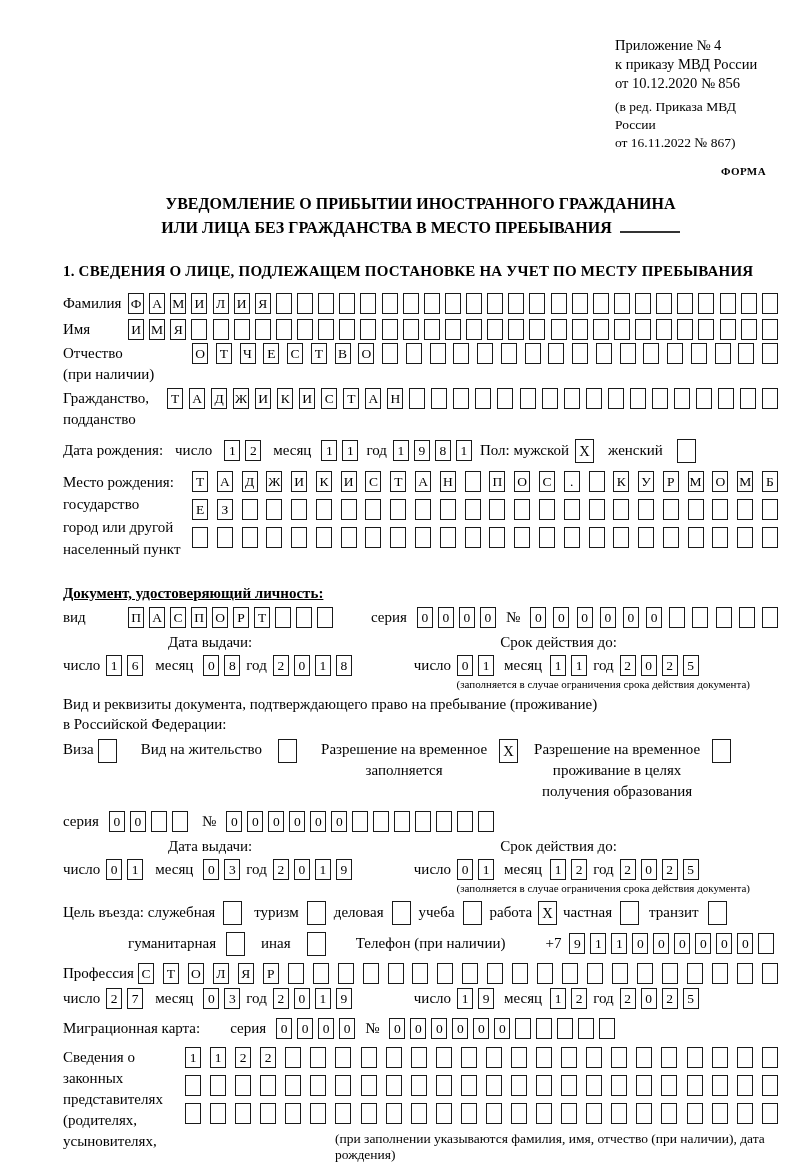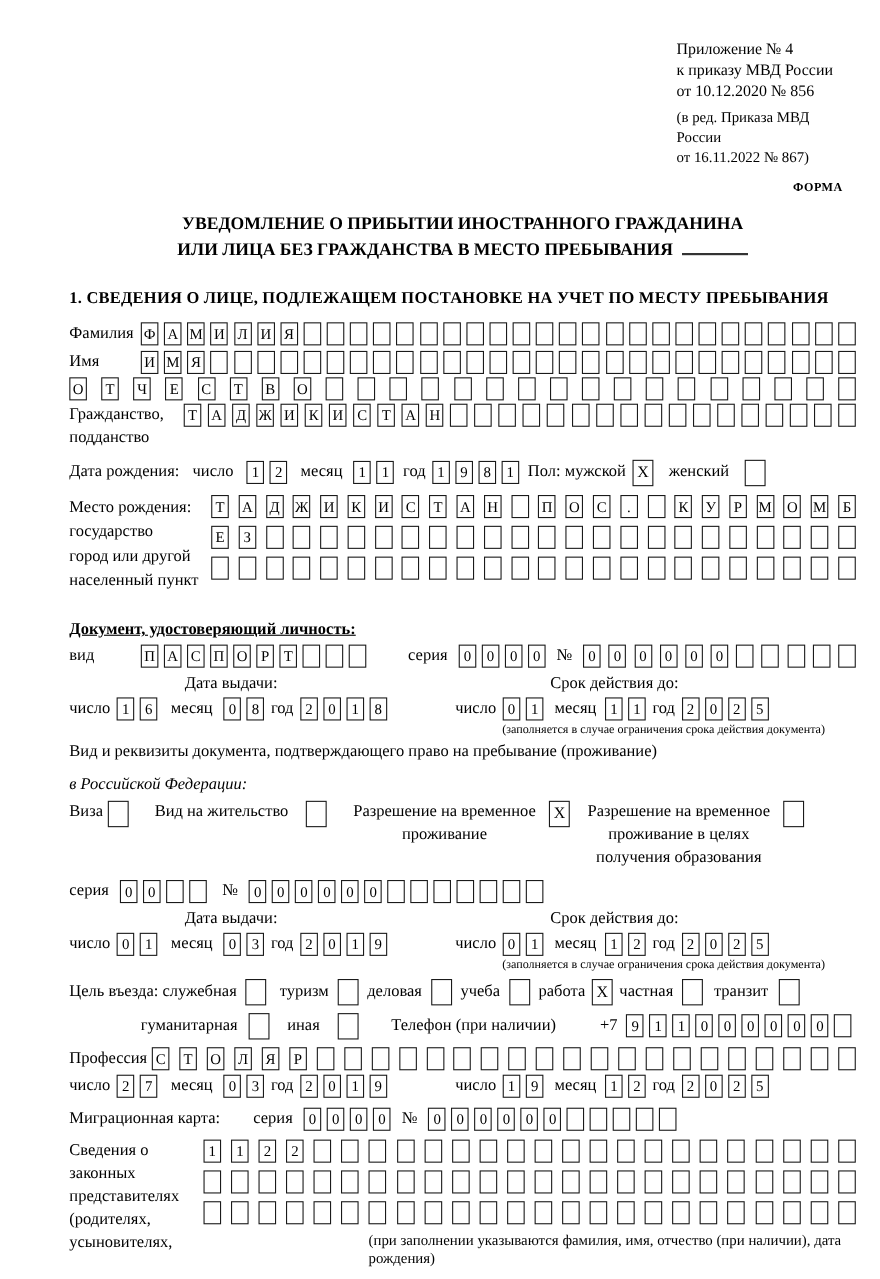--- a/index.html
+++ b/index.html
@@ -132,20 +132,24 @@
         <span class="cell"></span>
         <span class="cell"></span>
         <span class="cell"></span>
         <span class="cell"></span>
         <span class="cell"></span>
         <span class="cell"></span>
       </span>
   </div>
 
   <div class="tfrow">
+    <span class="lblblock w129">
+      <span style="display:block">Отчество</span>
+      <span style="display:block">(при наличии)</span>
+    </span>
     <span class="cells sb">
         <span class="cell">О</span>
         <span class="cell">Т</span>
         <span class="cell">Ч</span>
         <span class="cell">Е</span>
         <span class="cell">С</span>
         <span class="cell">Т</span>
         <span class="cell">В</span>
         <span class="cell">О</span>
         <span class="cell"></span>
@@ -394,30 +398,30 @@
     <span class="cells cp ml6">
         <span class="cell">2</span>
         <span class="cell">0</span>
         <span class="cell">2</span>
         <span class="cell">5</span>
       </span>
   </div>
   <div class="note">(заполняется в случае ограничения срока действия документа)</div>
 
   <div class="plain">Вид и реквизиты документа, подтверждающего право на пребывание (проживание)</div>
-  <div class="plain" style="margin-top:13px;font-style:italic;">в Российской Федерации:</div>
+  <div class="plain" style="margin-top:3px;">в Российской Федерации:</div>
 
   <div class="tfrow" style="margin-top:6px;">
     <span class="chk-label">Виза</span>
     <span class="cell big" style="margin-left:4px;"></span>
     <span class="chk-label ml24">Вид на жительство</span>
     <span class="cell big ml16"></span>
     <span class="chk-label ml24">
       <span style="display:block">Разрешение на временное</span>
-      <span style="display:block">проживание</span>
+      <span style="display:block">заполняется</span>
     </span>
     <span class="cell big ml12">X</span>
     <span class="chk-label ml16">
       <span style="display:block">Разрешение на временное</span>
       <span style="display:block">проживание в целях</span>
       <span style="display:block">получения образования</span>
     </span>
     <span class="cell big ml12"></span>
   </div>
 

